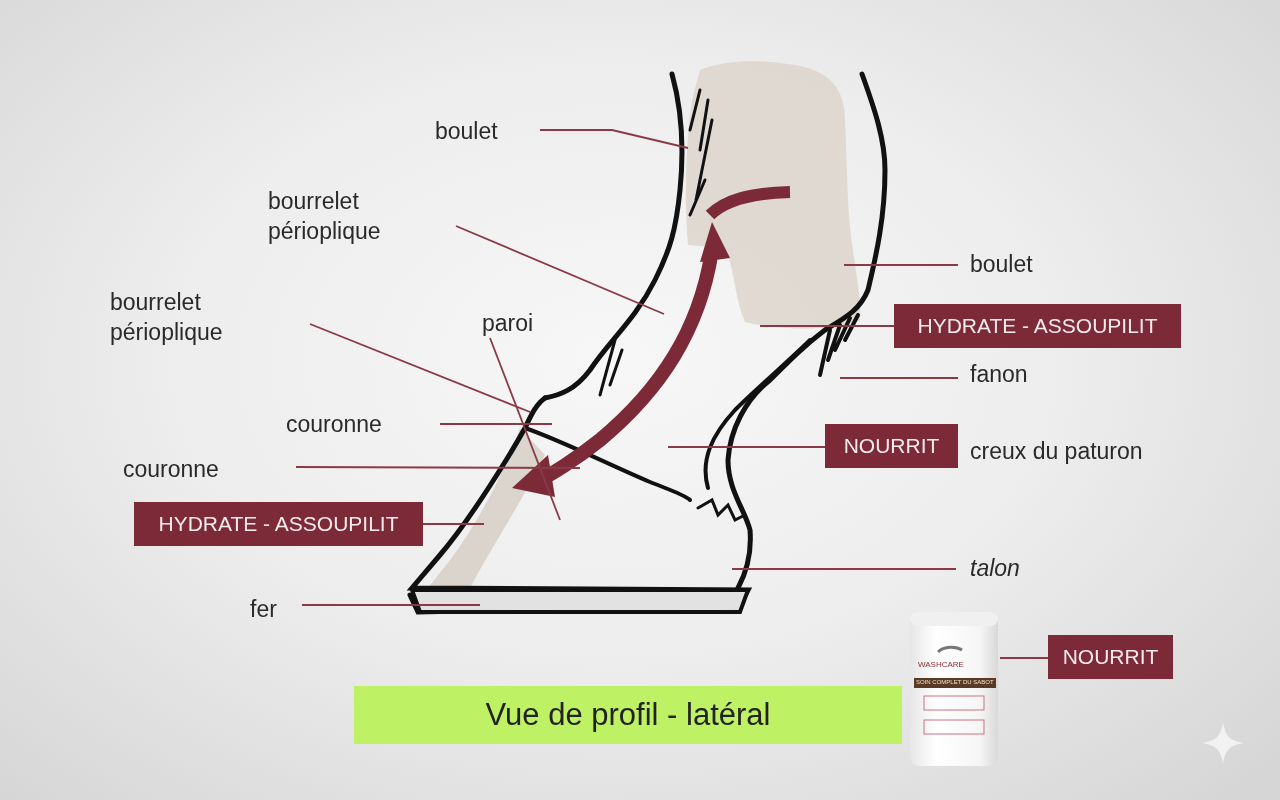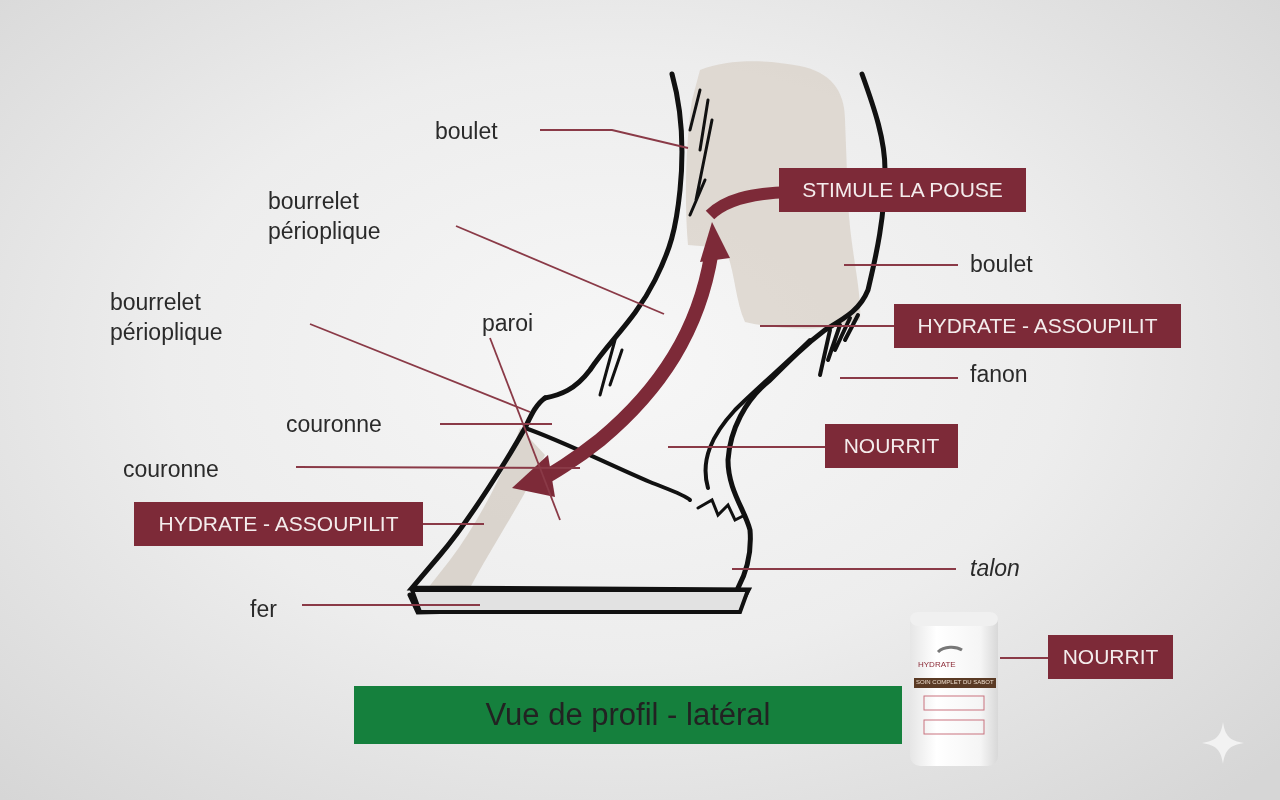--- a/index.html
+++ b/index.html
@@ -15,21 +15,21 @@
   }
   .lbl.right { text-align: left; }
   .tag {
     position: absolute; background: #7d2a38; color: #f4ecec;
     font-size: 21px; line-height: 44px; height: 44px; padding: 0 12px;
     font-family: "Liberation Sans", sans-serif; white-space: nowrap;
     box-sizing: border-box; text-align: center;
   }
   .caption {
     position: absolute; left: 354px; top: 686px; width: 548px; height: 58px;
-    background: #15803d; color: #222; font-size: 31px; line-height: 58px;
+    background: #bef264; color: #222; font-size: 31px; line-height: 58px;
     text-align: center; font-family: "Liberation Sans", sans-serif;
   }
   .jar { position: absolute; left: 908px; top: 610px; width: 92px; height: 158px; }
   .sparkle { position: absolute; left: 1200px; top: 720px; width: 46px; height: 46px; }
 </style>
 </head>
 <body>
 
 <div id="stage">
 
@@ -91,23 +91,23 @@
     <div>bourrelet</div>
     <div>périoplique</div>
   </div>
   <div class="lbl" style="left:434px;top:308px;margin-left:48px;">paroi</div>
   <div class="lbl" style="left:286px;top:409px;">couronne</div>
   <div class="lbl" style="left:123px;top:454px;">couronne</div>
   <div class="lbl" style="left:250px;top:594px;">fer</div>
 
   <div class="lbl" style="left:970px;top:249px;">boulet</div>
   <div class="lbl" style="left:970px;top:359px;text-align:right;">fanon</div>
+  <div class="lbl" style="left:970px;top:436px;">creux du paturon</div>
   <div class="lbl" style="left:970px;top:553px;font-style:italic;">talon</div>
 
-  <div class="tag" style="left:779px;top:168px;width:247px;">STIMULE LA POUSE</div>
   <div class="tag" style="left:894px;top:304px;width:287px;">HYDRATE - ASSOUPILIT</div>
   <div class="tag" style="left:825px;top:424px;width:133px;">NOURRIT</div>
   <div class="tag" style="left:134px;top:502px;width:289px;">HYDRATE - ASSOUPILIT</div>
   <div class="tag" style="left:1048px;top:635px;width:125px;">NOURRIT</div>
 
   <div class="caption">Vue de profil - latéral</div>
 
   <div class="jar">
     <svg width="92" height="158" viewBox="0 0 92 158">
       <defs>
@@ -118,20 +118,20 @@
           <stop offset="1" stop-color="#d8d8d8"></stop>
         </linearGradient>
       </defs>
       <rect x="2" y="2" width="88" height="154" rx="10" fill="url(#jg)"></rect>
       <rect x="2" y="2" width="88" height="14" rx="8" fill="#f0f0f0"></rect>
       <path d="M30 42 C36 36 48 36 54 40" stroke="#777" stroke-width="3" fill="none"></path>
       <rect x="6" y="68" width="82" height="10" fill="#5a3a24"></rect>
       <rect x="16" y="86" width="60" height="14" fill="none" stroke="#c9737f" stroke-width="1"></rect>
       <rect x="16" y="110" width="60" height="14" fill="none" stroke="#c9737f" stroke-width="1"></rect>
     </svg>
-    <div style="position:absolute;left:10px;top:50px;font-size:8px;color:#8b2a36;font-family:'Liberation Sans',sans-serif;">HYDRATE</div>
+    <div style="position:absolute;left:10px;top:50px;font-size:8px;color:#8b2a36;font-family:'Liberation Sans',sans-serif;">WASHCARE</div>
     <div style="position:absolute;left:8px;top:69px;font-size:6px;color:#f0e0d0;white-space:nowrap;font-family:'Liberation Sans',sans-serif;">SOIN COMPLET DU SABOT</div>
   </div>
 
   <svg class="sparkle" viewBox="0 0 46 46">
     <path d="M23 2 C25 16 30 21 44 23 C30 25 25 30 23 44 C21 30 16 25 2 23 C16 21 21 16 23 2 Z" fill="#f2f2f2"></path>
   </svg>
 </div>
 
 </body></html>

